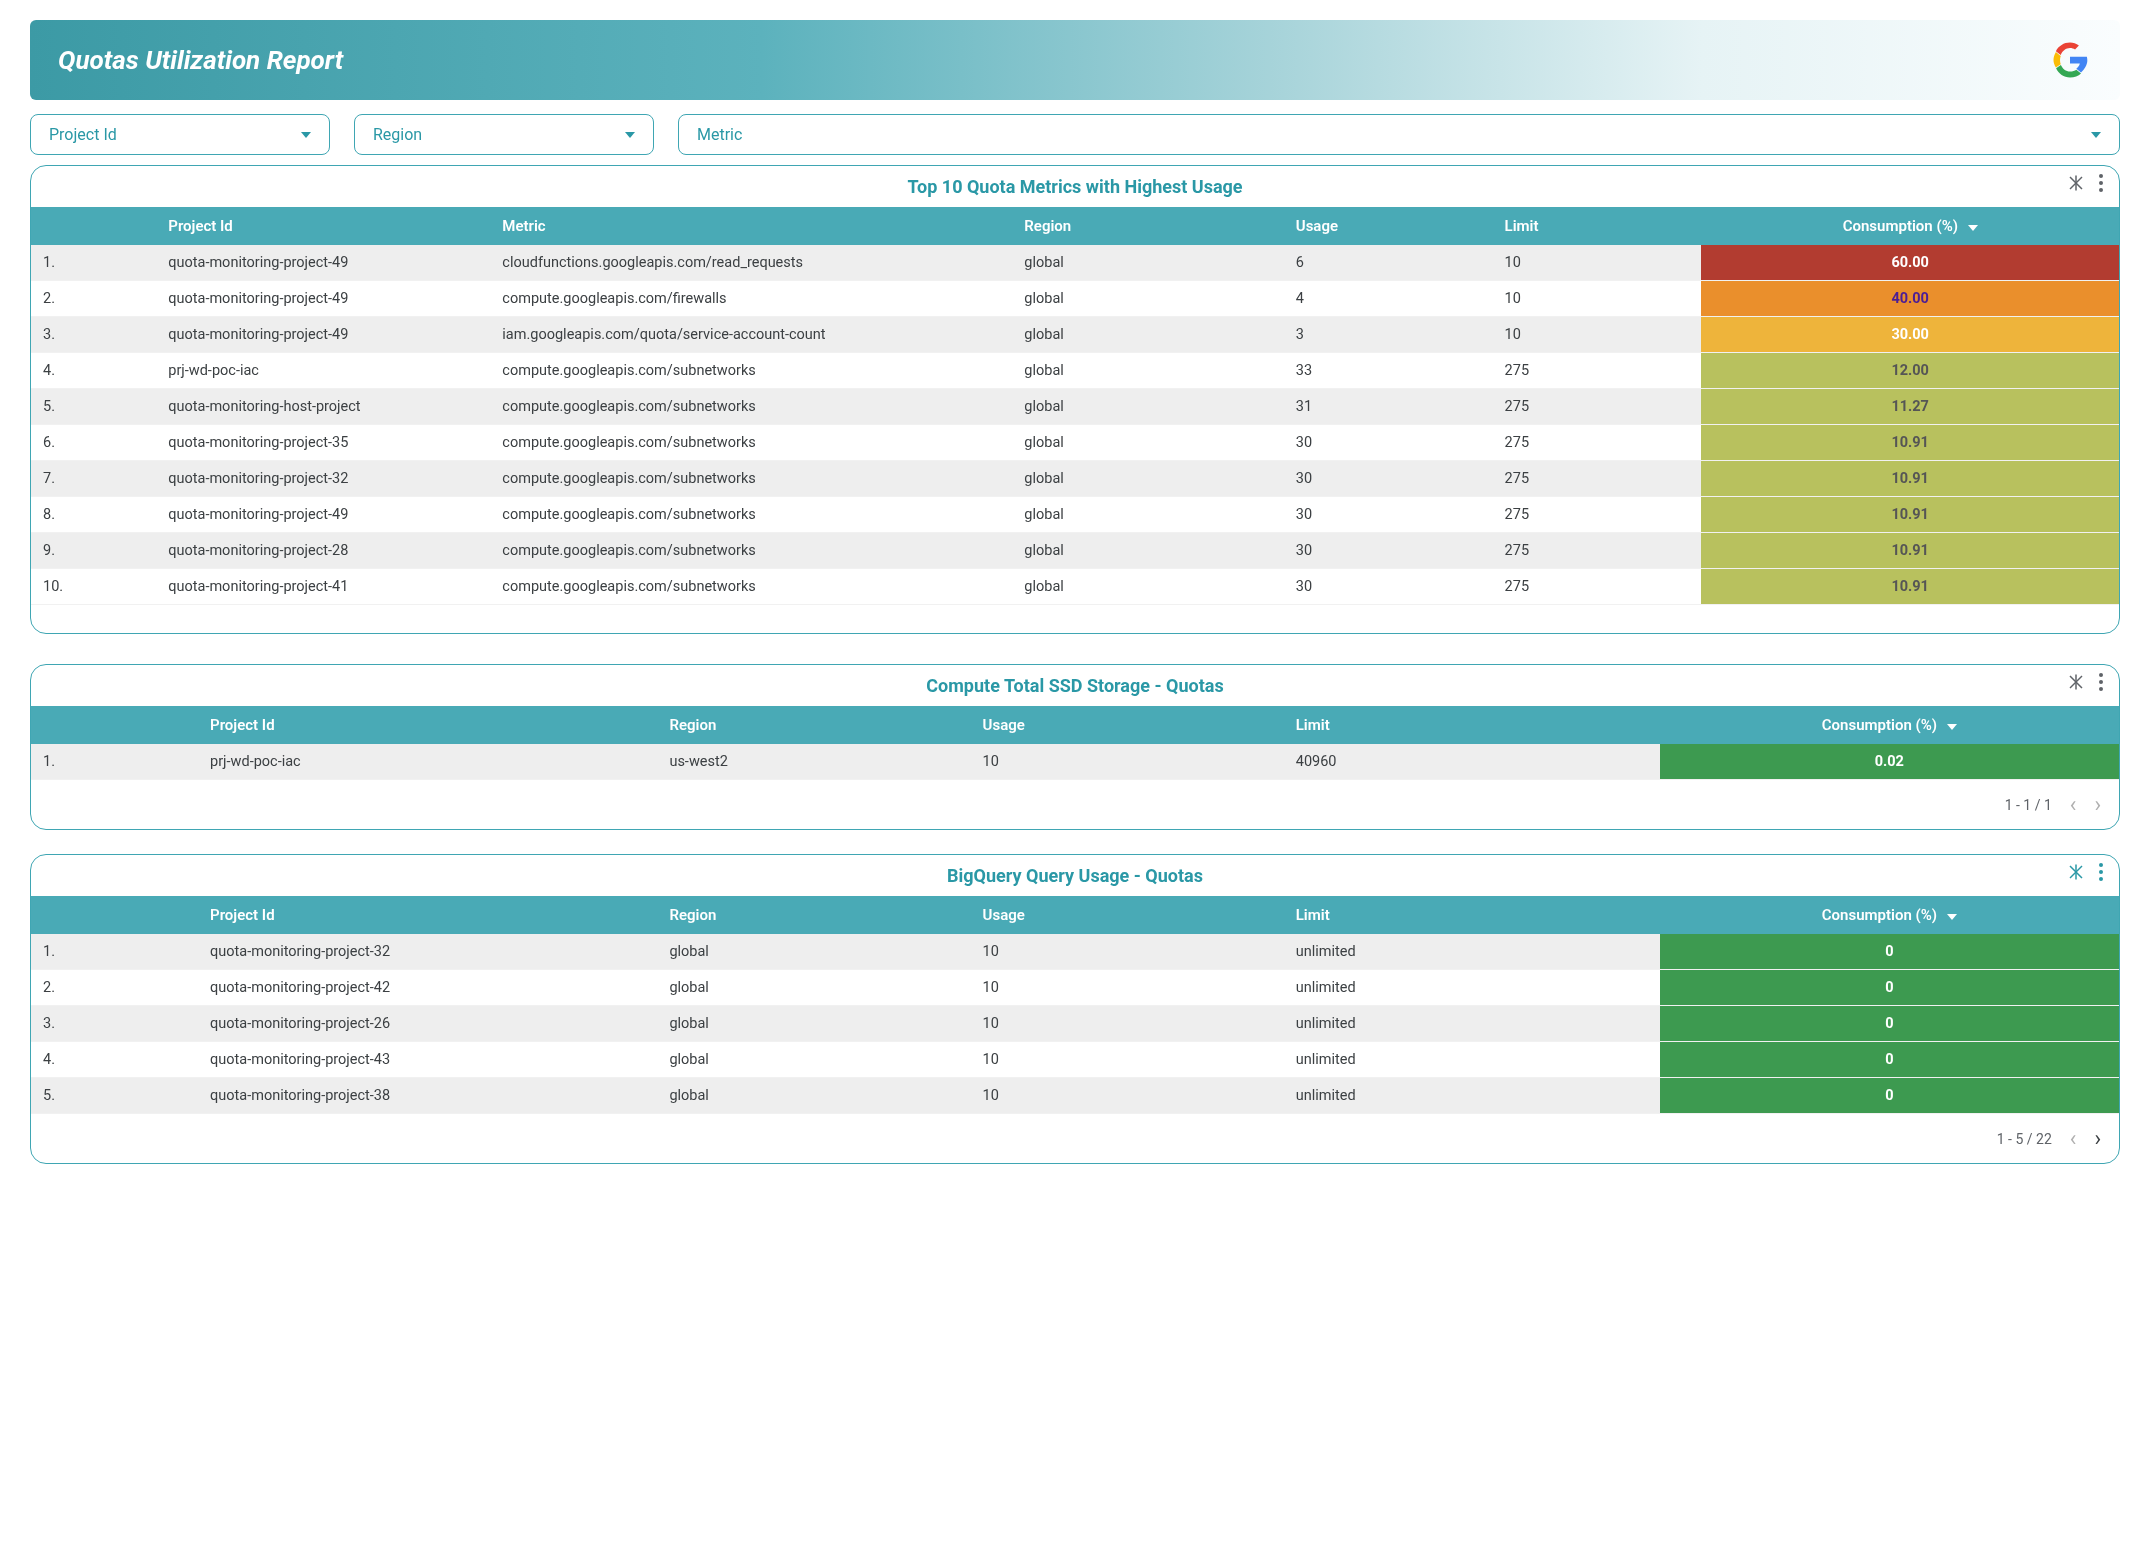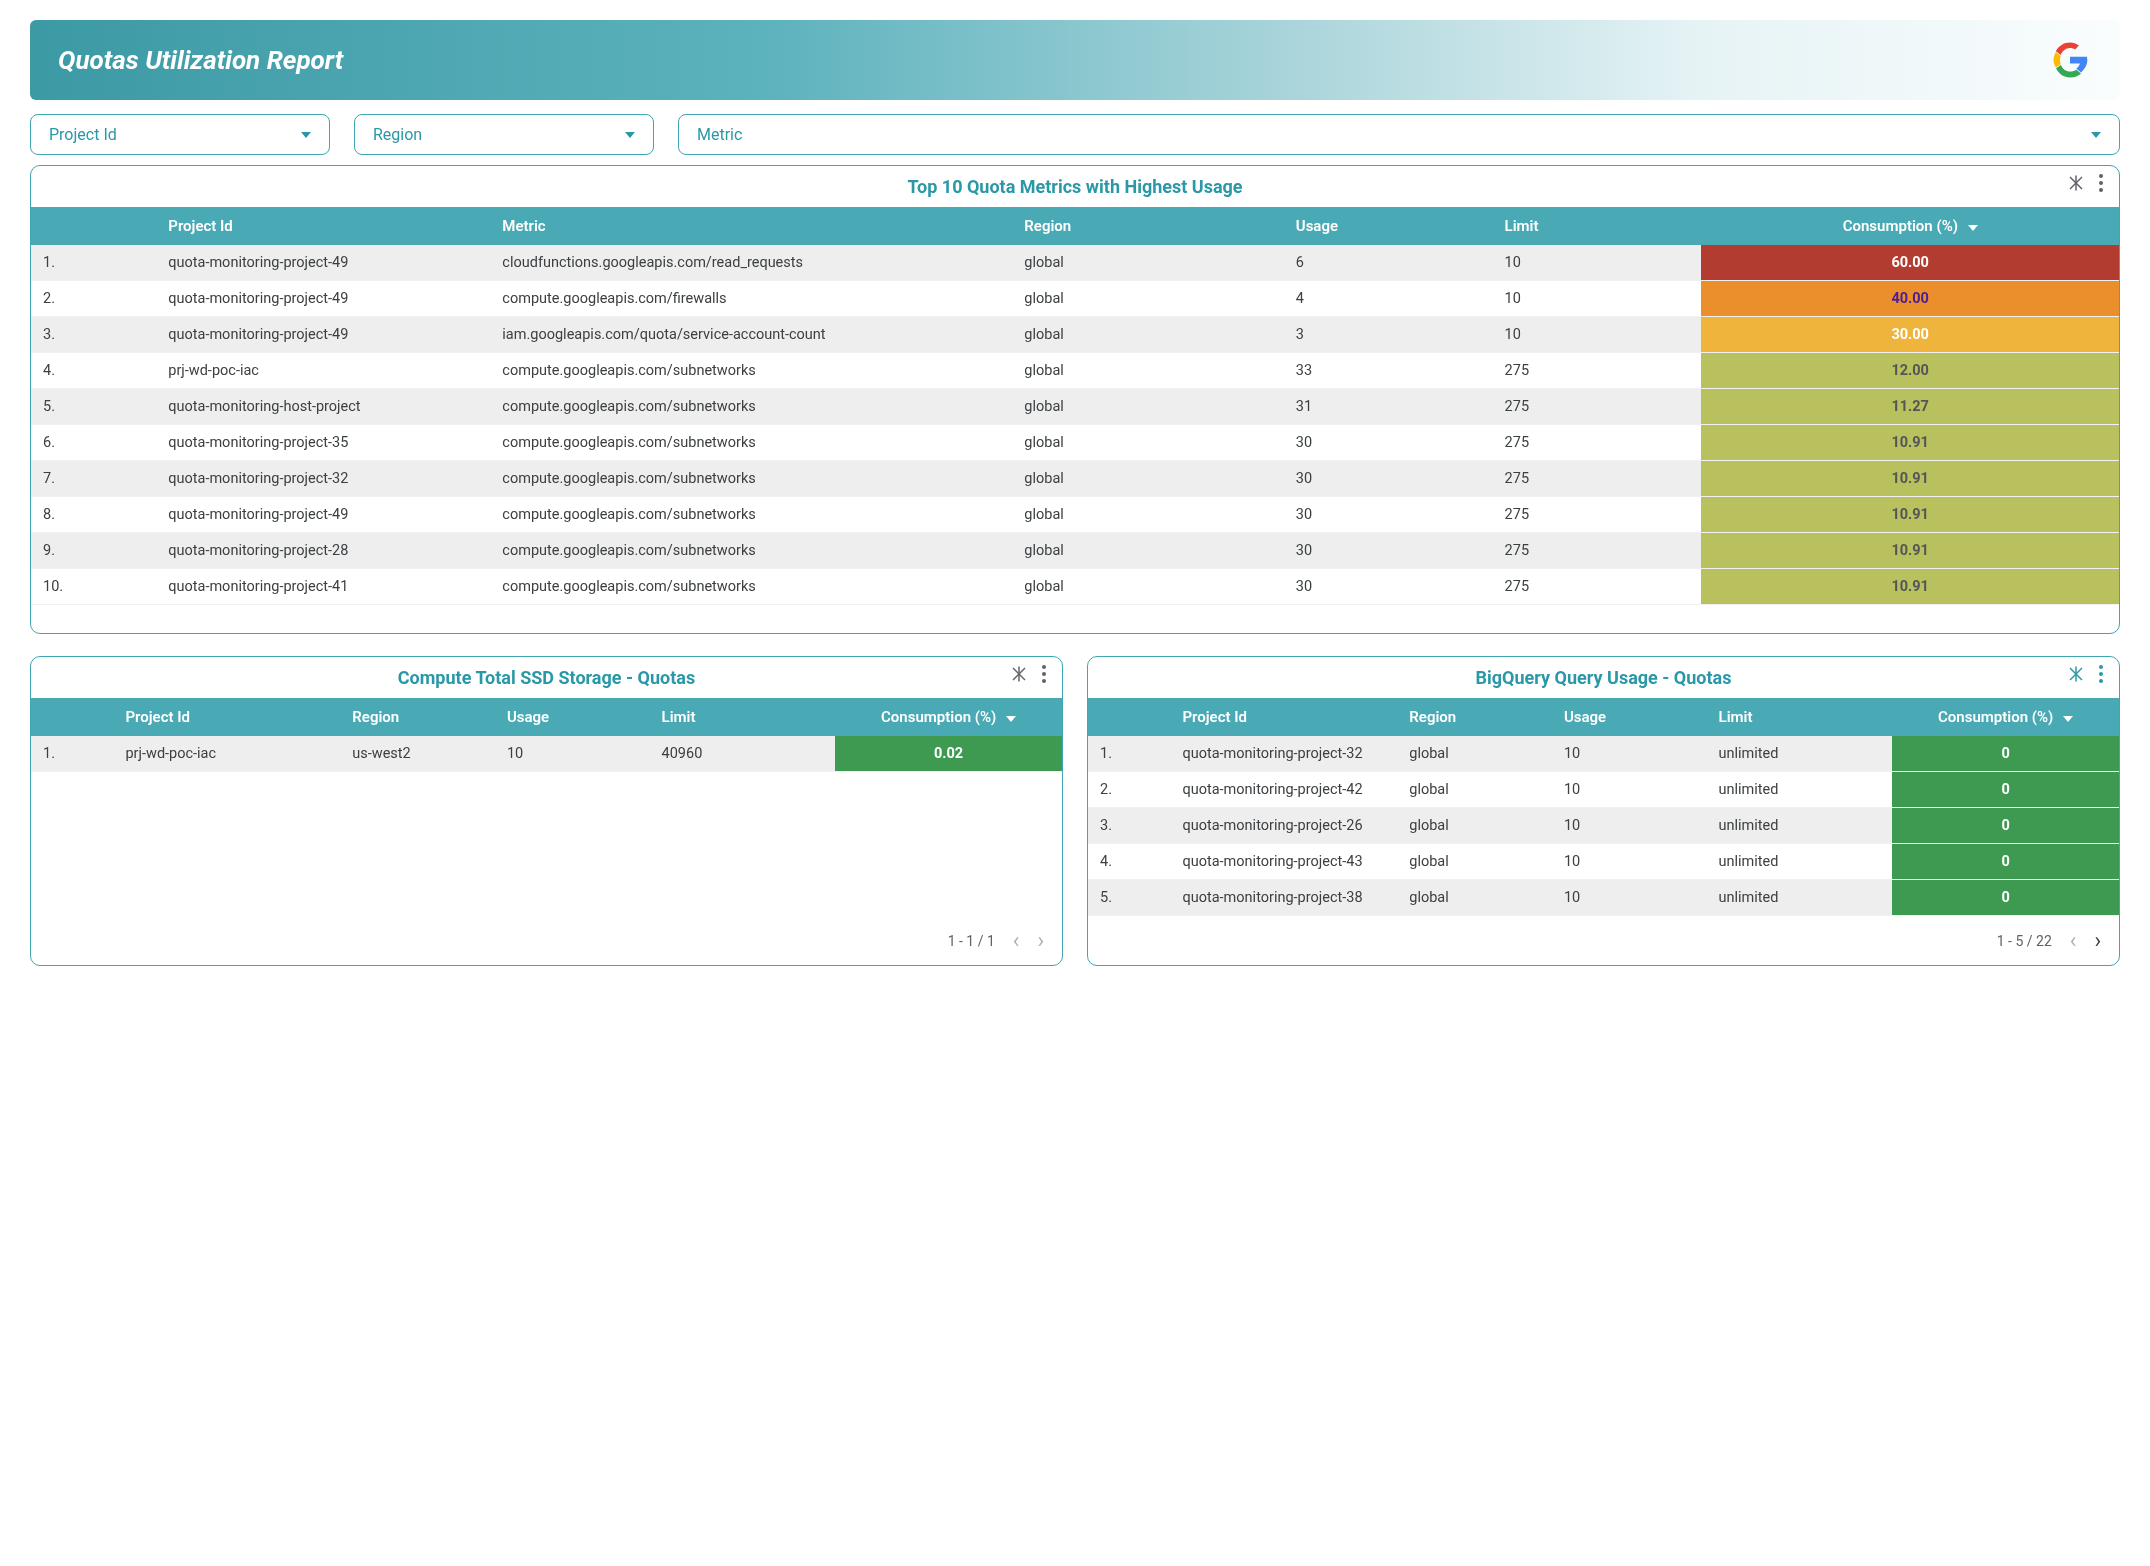--- a/index.html
+++ b/index.html
@@ -42,21 +42,21 @@
     cursor:pointer;
   }
   .dropdown.grow { flex:1; }
   .caret {
     width:0;height:0;border-left:5px solid transparent;border-right:5px solid transparent;
     border-top:6px solid #2a98a6;
   }
 
   .panel {
     border:1.5px solid #3fa6b3;
-    border-radius:10px;
+    border-radius:16px;
     background:#fff;
     overflow:hidden;
     margin-top:6px;
   }
   .panel-header {
     display:flex;
     align-items:center;
     justify-content:center;
     position:relative;
     padding:10px 14px;
@@ -104,21 +104,21 @@
   .cons-o  { background:#ea8f2c !important; color:#4c1d95; }
   .cons-a  { background:#eeb43b !important; color:#fff; }
   .cons-y  { background:#b8c15e !important; color:#555; }
   .cons-g  { background:#3d9a50 !important; color:#fff; }
   .sort-ind { display:inline-block; margin-left:6px; }
   .sort-ind::after {
     content:""; display:inline-block;
     border-left:5px solid transparent;border-right:5px solid transparent;border-top:6px solid #fff;
   }
 
-  .two-col { display:flex; gap:24px; margin-top:22px; align-items:stretch; }
+  .two-col { display:flex; gap:24px; margin-top:30px; align-items:stretch;flex-direction:column; }
   .two-col .panel { flex:1; display:flex; flex-direction:column; margin-top:0; }
   .panel-body { flex:1; }
   .table-footer {
     display:flex; justify-content:flex-end; align-items:center;
     gap:18px; padding:12px 18px; color:#5f6368; font-size:14px;
   }
   .chev { font-size:22px; color:#b0b0b0; cursor:pointer; user-select:none; }
   .chev.active { color:#3c4043; }
   .th-center { text-align:center !important; }
 

